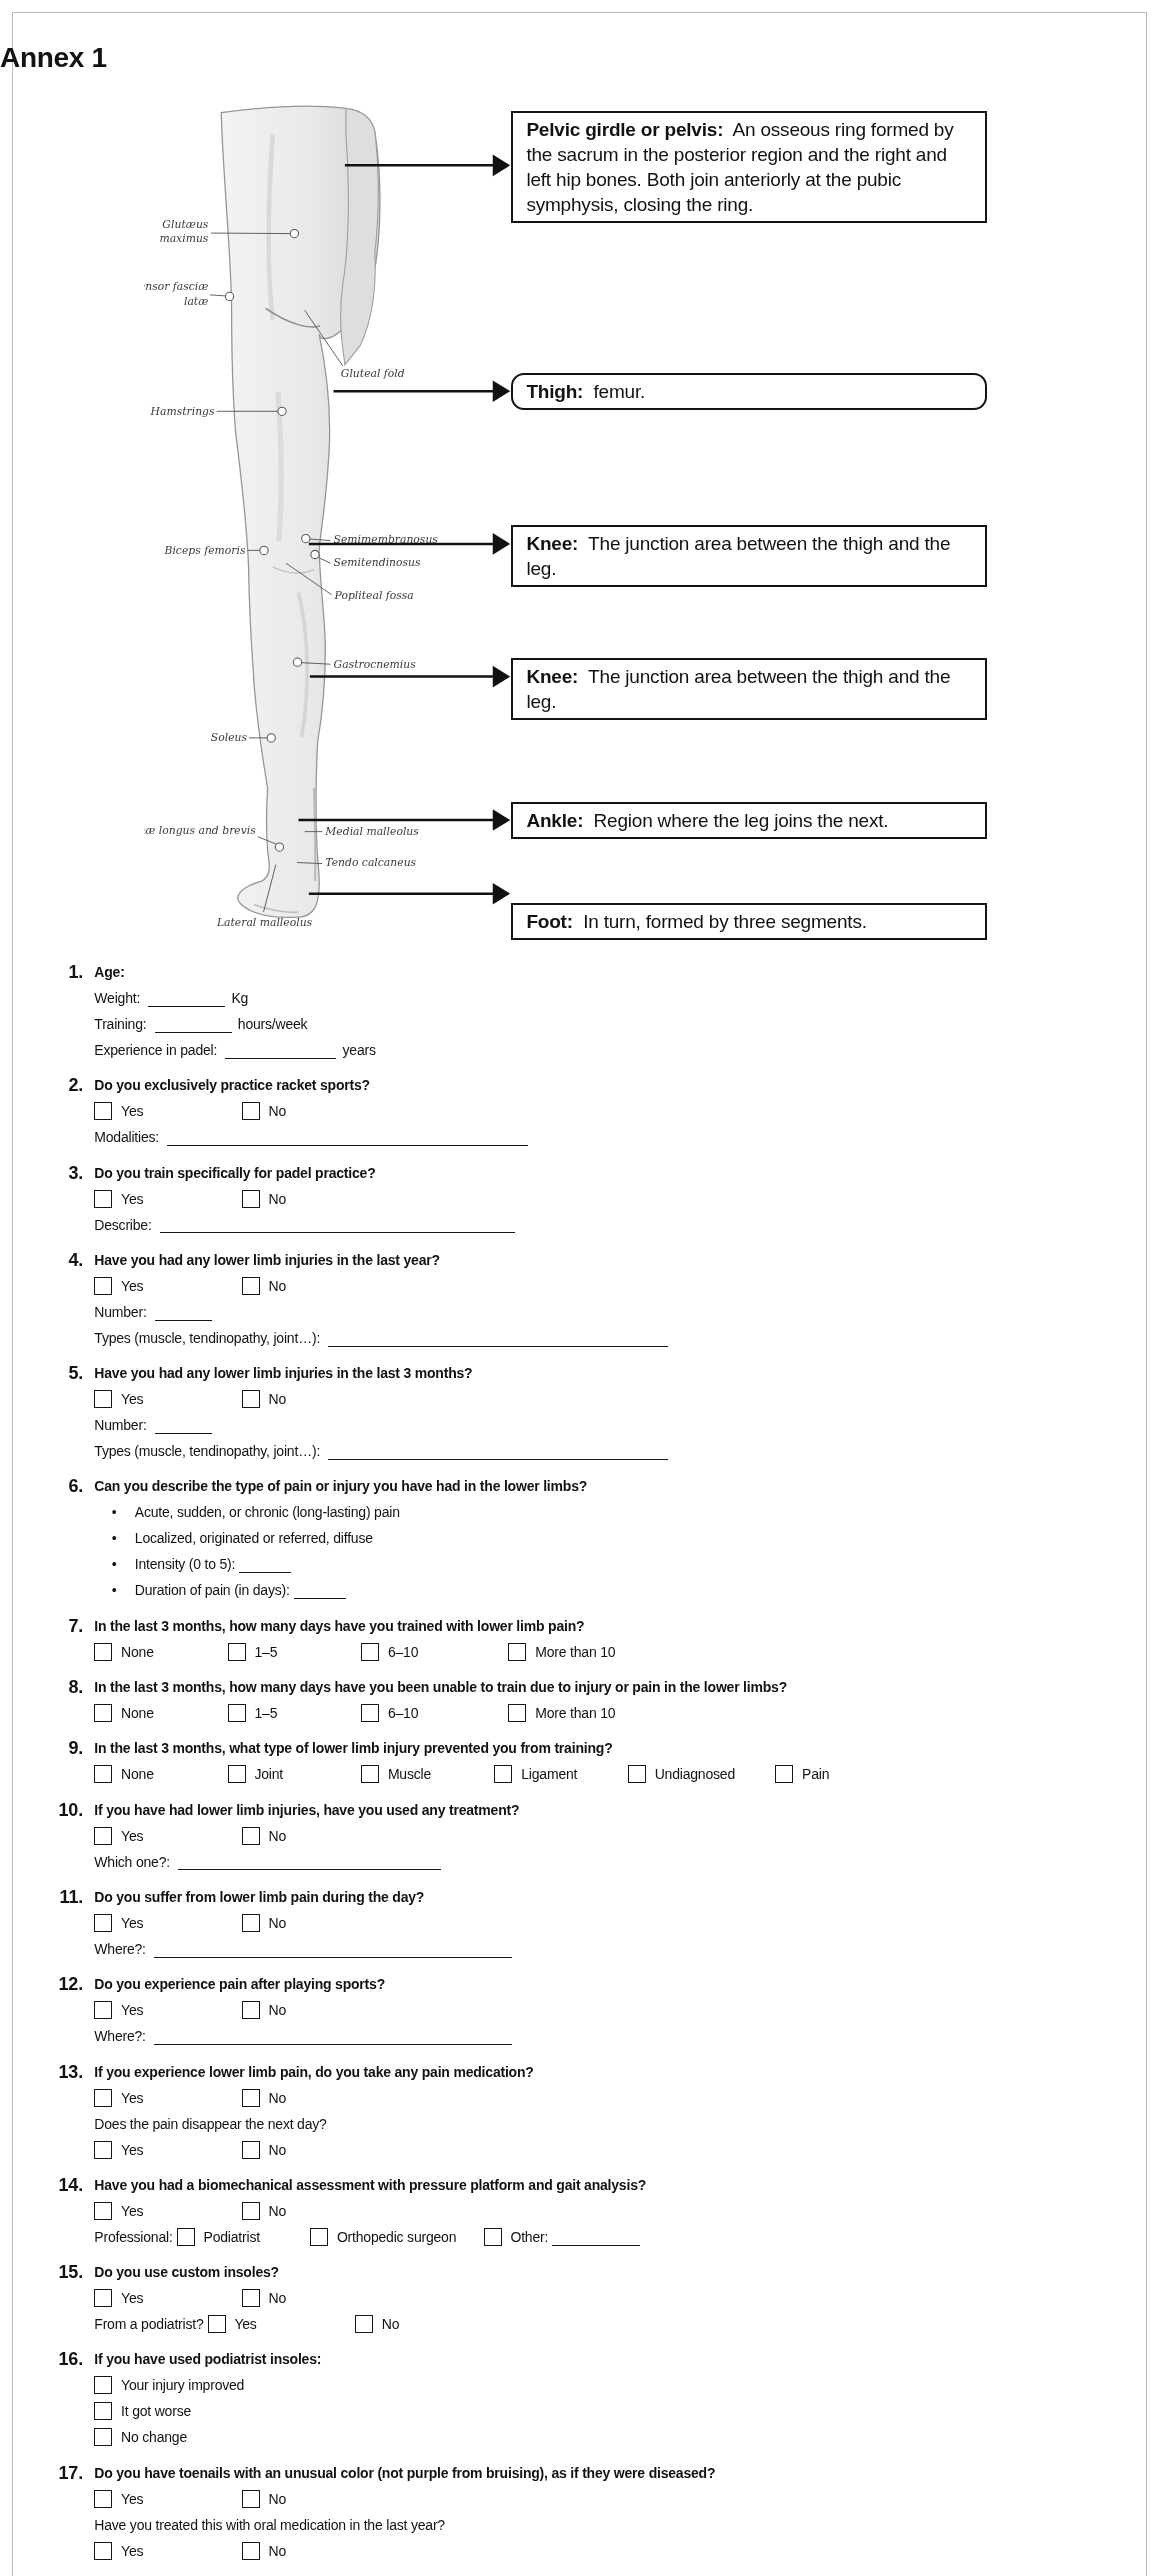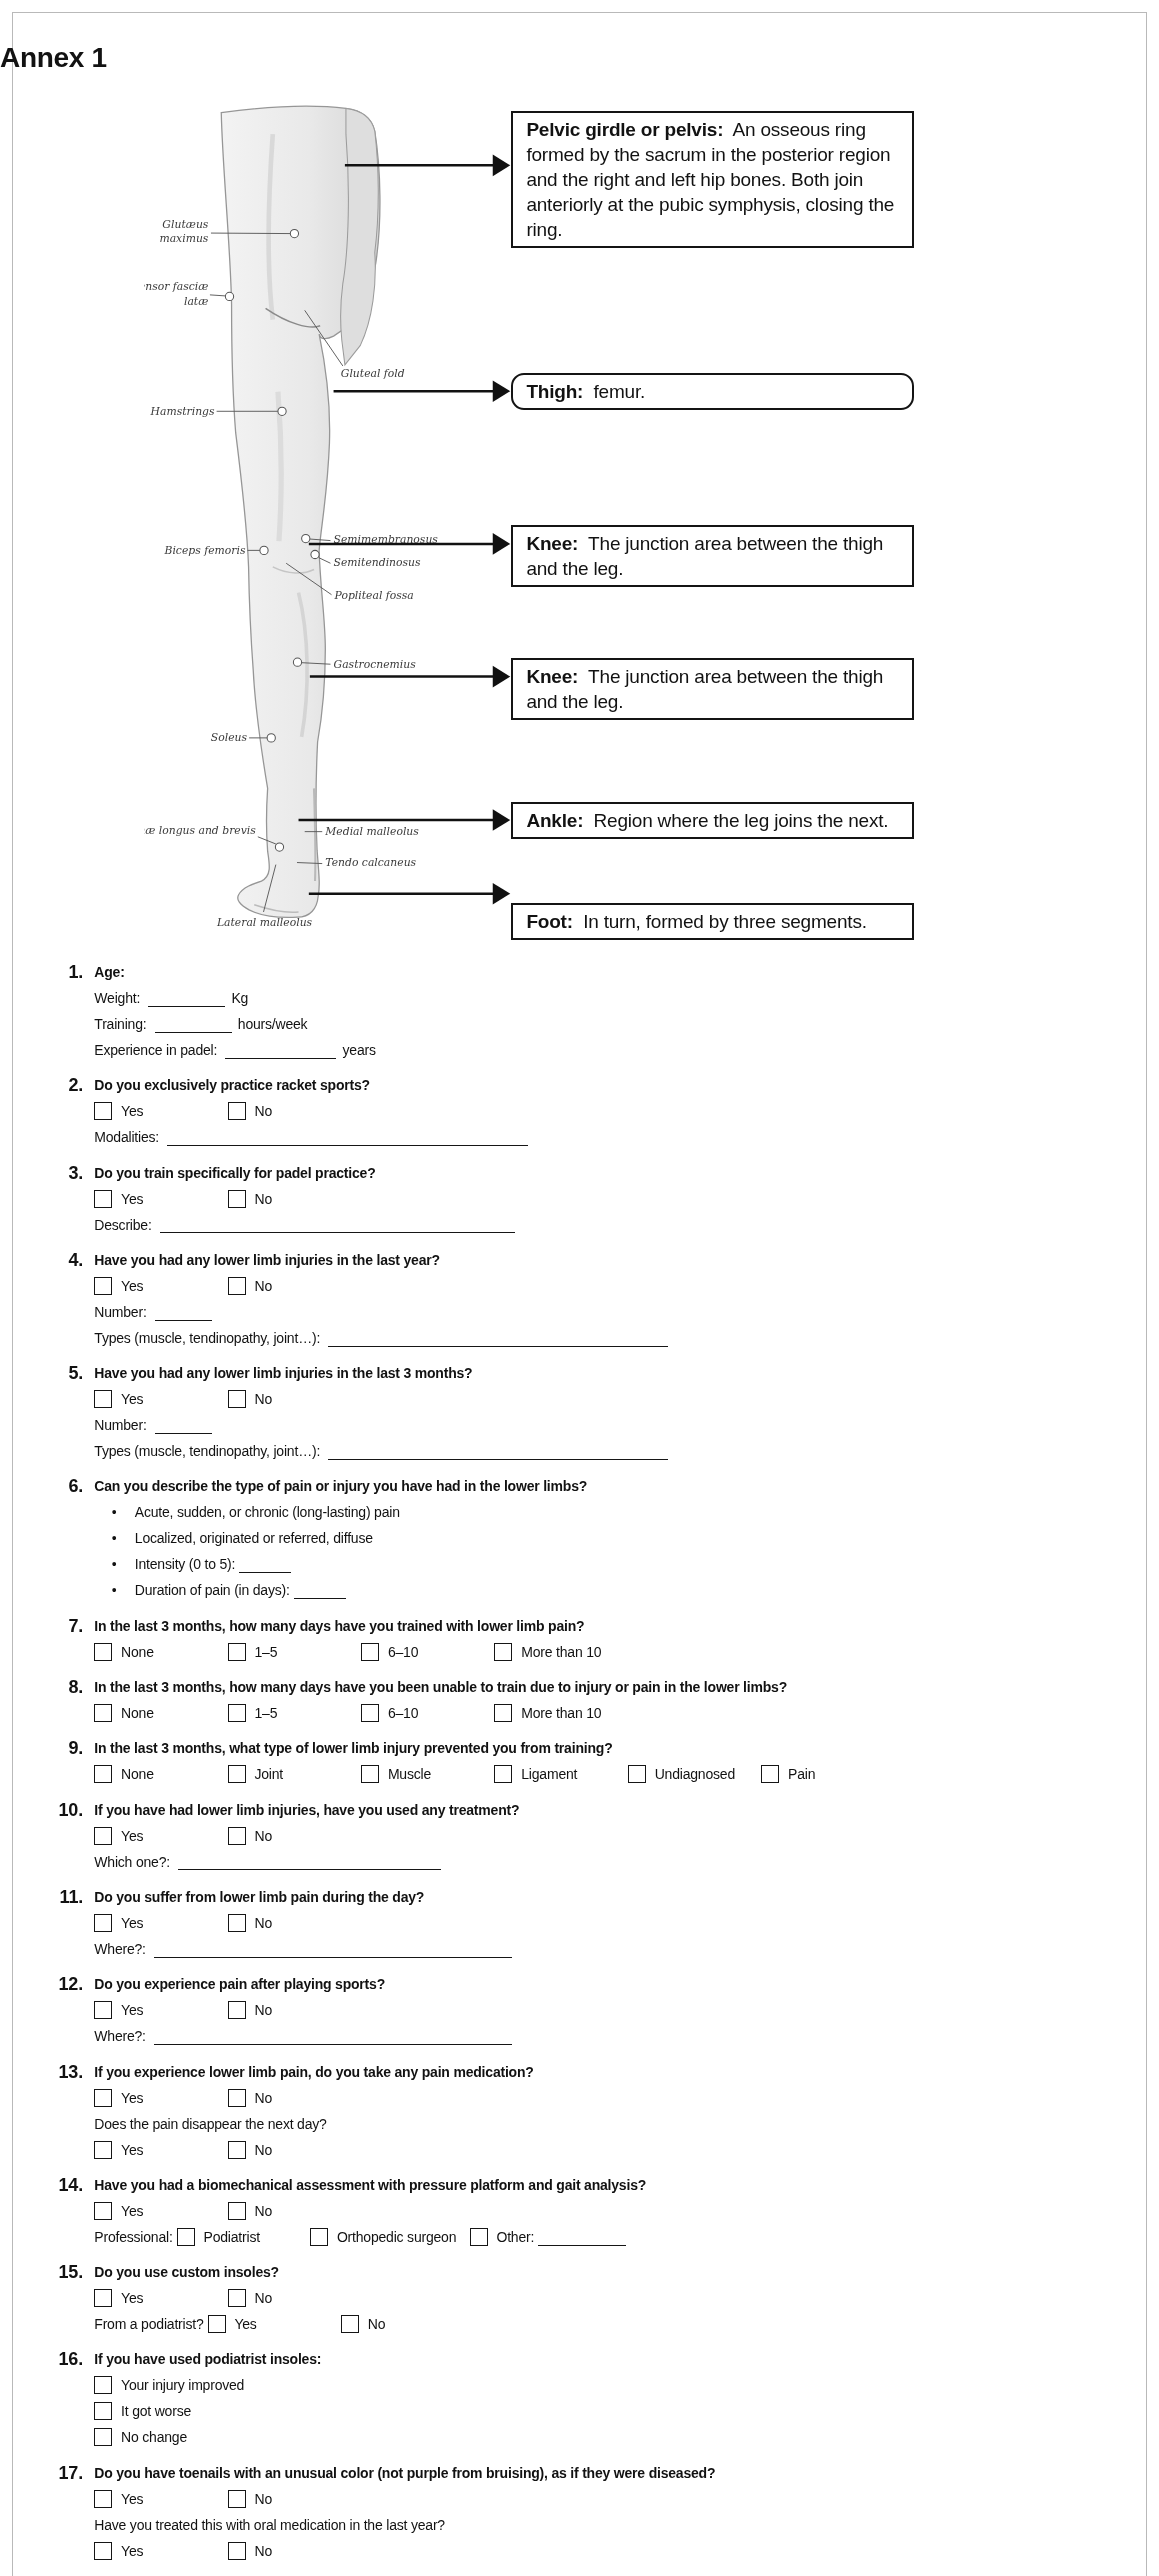--- a/index.html
+++ b/index.html
@@ -3,36 +3,36 @@
 <meta charset="utf-8">
 <style>
   html,body{margin:0;padding:0;}
   body{width:1159px;height:2820px;background:#ffffff;position:relative;overflow:hidden;
        font-family:"Liberation Sans",sans-serif;color:#121212;}
   .page-border{position:absolute;left:12.4px;top:12.4px;right:12.4px;bottom:12.4px;border:1.5px solid #b9b9b9;}
   .title{position:absolute;top:42px;left:0;width:100%;text-align:left;
          font-size:28px;font-weight:bold;letter-spacing:-0.3px;}
   .diagram{position:absolute;left:144px;top:103px;width:886px;height:835px;}
   .legsvg{position:absolute;left:0;top:0;}
-  .callout{position:absolute;left:367px;width:403px;border:2.1px solid #141414;background:#fff;
+  .callout{position:absolute;left:367px;width:476px;border:2.1px solid #141414;background:#fff;
            display:flex;align-items:center;padding:4.1px 13.4px;box-sizing:border-box;
            font-size:19px;line-height:25px;letter-spacing:-0.2px;}
   .callout .term{font-weight:bold;margin-right:5.2px;white-space:nowrap;}
   .questions{position:absolute;left:49px;top:959px;width:1060px;}
   .q{display:flex;margin-bottom:9.3px;}
   .qn{width:34px;text-align:right;font-weight:bold;font-size:18px;line-height:26px;
       flex:none;margin-right:11.3px;letter-spacing:-0.2px;}
   .qb{flex:1;min-width:0;}
   .q-line{min-height:26px;display:flex;align-items:center;font-size:14px;line-height:26px;
           letter-spacing:-0.2px;flex-wrap:nowrap;}
   .q-title{font-weight:bold;}
   .cb{width:16px;height:16px;border:1.5px solid #161616;flex:none;margin-right:8.8px;
       display:inline-block;background:#fff;}
   .opt{display:flex;align-items:center;min-width:120px;margin-right:13.4px;white-space:nowrap;text-align:center;}
-  .opt:last-child{margin-right:0;}
+  .opt:last-child{margin-right:0;margin-left:14px;}
   .lbl{margin-right:4.1px;white-space:nowrap;}
   .blank{display:inline-block;border-bottom:1.5px solid #161616;height:16.5px;flex:none;margin-left:4.1px;}
   .suffix{margin-left:6.2px;white-space:nowrap;}
   .bullet{padding-left:17.5px;}
   .dot{width:23px;flex:none;}
 </style>
 </head>
 <body>
 
 <div class="page-border"></div>

